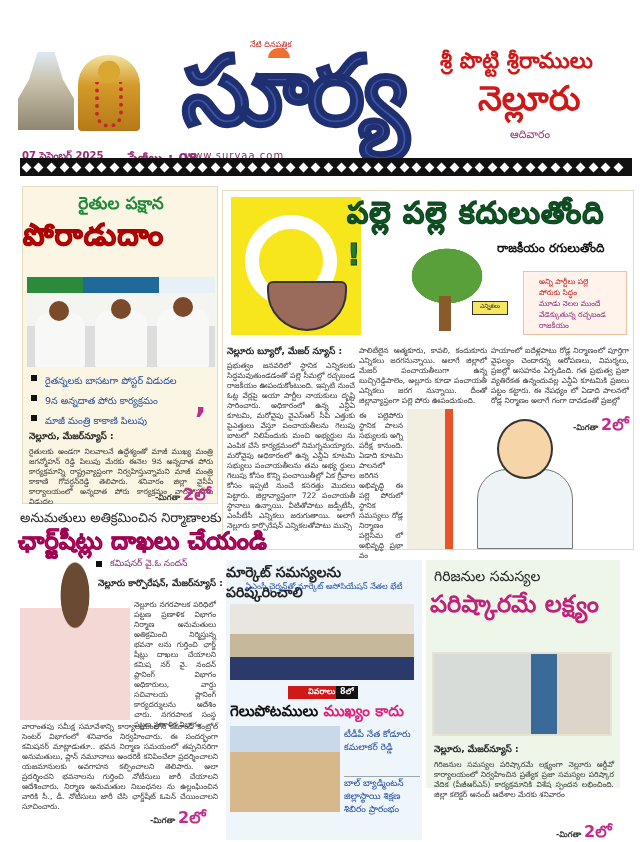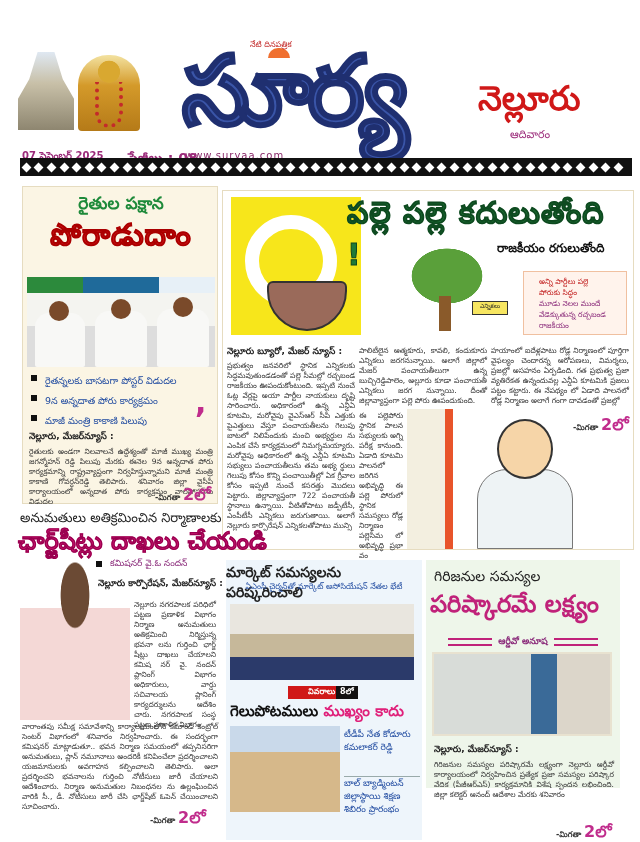--- a/index.html
+++ b/index.html
@@ -17,21 +17,21 @@
 .website{left:185px;top:150px;font-size:10px;color:#8a2a6a;letter-spacing:1px}
 .pub-name{left:440px;top:48px;font-size:22px;font-weight:bold;color:#d01818}
 .city{left:478px;top:78px;font-size:34px;font-weight:bold;color:#d01818}
 .weekday{left:510px;top:128px;font-size:11px;color:#9b2b7a}
 .strip{left:20px;top:158px;width:612px;height:18px;background:#111;display:flex;align-items:center;overflow:hidden}
 .strip span{display:inline-block;width:7px;height:7px;background:#fff;transform:rotate(45deg);margin:0 2.8px;flex:none}
 
 .panel{border:1px solid #e6dcc0}
 .farm{left:22px;top:186px;width:196px;height:318px;background:#fbf5e4}
 .farm-kicker{left:0;top:6px;width:196px;text-align:center;font-size:17px;font-weight:bold;color:#1e8a3a}
-.farm-head{left:0;top:30px;width:196px;text-align:center;font-size:30px;font-weight:bold;color:#e01820;letter-spacing:1px;-webkit-text-stroke:1px #a00}
+.farm-head{left:0;top:30px;width:196px;text-align:left;font-size:30px;font-weight:bold;color:#e01820;letter-spacing:1px;-webkit-text-stroke:1px #a00}
 .farm-photo{left:4px;top:90px;width:188px;height:90px;background:linear-gradient(180deg,#e8f0f8 0 18%,#f4f4f0 18% 55%,#ddd 55% 100%)}
 .farm-photo .banner{left:0;top:0;width:188px;height:16px;background:linear-gradient(90deg,#2c8a3c 0 30%,#1f6a9a 30% 70%,#e7f0f7 70%)}
 .person{background:#f8f8f6;border-radius:14px 14px 2px 2px;bottom:0}
 .head{background:#7a4a2a;border-radius:50%}
 .bullets{left:8px;top:188px;width:180px}
 .bullet{font-size:9.5px;color:#1f4aa0;margin-bottom:6px;display:flex;}
 .bullet i{display:inline-block;width:6px;height:6px;background:#111;margin-right:8px}
 .dateline{font-size:9px;font-weight:bold;color:#222}
 .body-text{font-size:7.5px;line-height:10px;color:#333;text-align:justify}
 .cont{font-size:8px;font-weight:bold;color:#333}
@@ -94,20 +94,21 @@
 <body>
 
 <div class="abs masthead">
   <div class="abs temple"></div>
   <div class="abs statue"></div>
   <div class="abs garland"></div>
   <div class="abs logo">సూర్య</div>
   <div class="abs sun"></div>
   <div class="abs tagline">నేటి దినపత్రిక</div>
   <div class="abs website">www.suryaa.com</div>
+  <div class="abs pub-name">శ్రీ పొట్టి శ్రీరాములు</div>
   <div class="abs city">నెల్లూరు</div>
   <div class="abs weekday">ఆదివారం</div>
   <div class="abs date-line">07 సెప్టెంబర్ 2025</div>
   <div class="abs pages">పేజీలు : 08</div>
   <div class="abs strip" id="strip">
       <span></span>
       <span></span>
       <span></span>
       <span></span>
       <span></span>
@@ -240,18 +241,17 @@
   <div class="abs m-badge2">8లో</div>
   <div class="abs m-head2"><span style="color:#111">గెలుపోటములు</span> <span>ముఖ్యం కాదు</span></div>
   <div class="abs m-photo2"></div>
   <div class="abs m-cap1">టీడీపీ నేత కోడూరు కమలాకర్ రెడ్డి</div>
   <div class="abs m-cap2">బాల్ బ్యాడ్మింటన్ జిల్లాస్థాయి శిక్షణ శిబిరం ప్రారంభం</div>
 </div>
 
 <div class="abs tribal">
   <div class="abs t-kicker">గిరిజనుల సమస్యల</div>
   <div class="abs t-head">పరిష్కారమే లక్ష్యం</div>
-  <div class="abs t-by">ఆర్డీవో అనూష</div>
   <div class="abs t-photo"></div>
   <div class="abs t-dateline dateline">నెల్లూరు, మేజర్‌న్యూస్ :</div>
   <div class="abs t-body body-text">గిరిజనుల సమస్యల పరిష్కారమే లక్ష్యంగా నెల్లూరు ఆర్డీవో కార్యాలయంలో నిర్వహించిన ప్రత్యేక ప్రజా సమస్యల పరిష్కార వేదిక (పీజీఆర్‌ఎస్) కార్యక్రమానికి విశేష స్పందన లభించింది. జిల్లా కలెక్టర్ ఆనంద్ ఆదేశాల మేరకు శనివారం</div>
   <div class="abs cont" style="left:130px;top:262px"><span>-మిగతా</span> <b>2లో</b></div>
 </div>
 
 </body></html>

